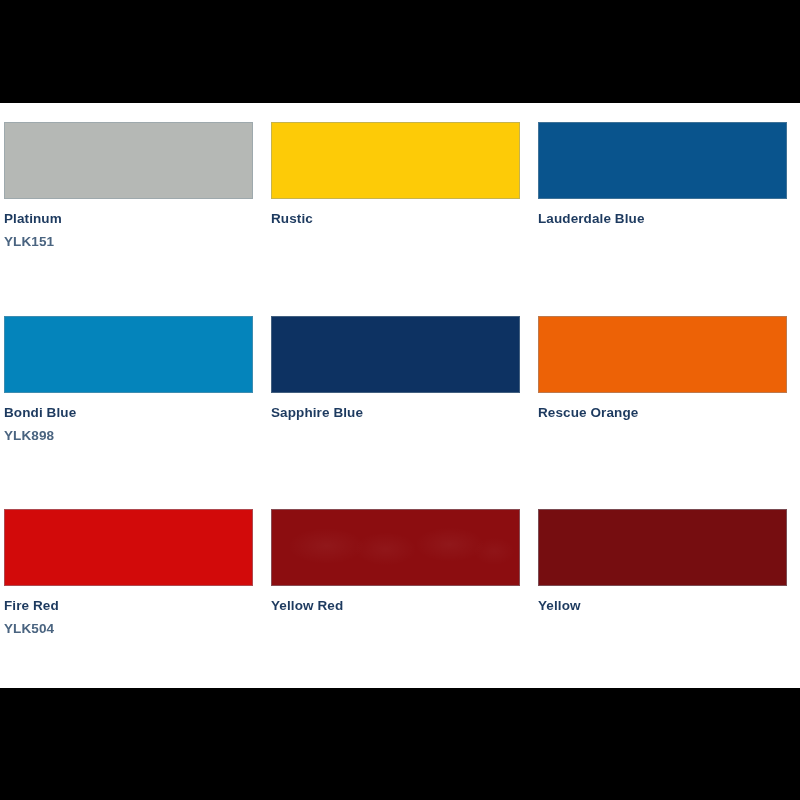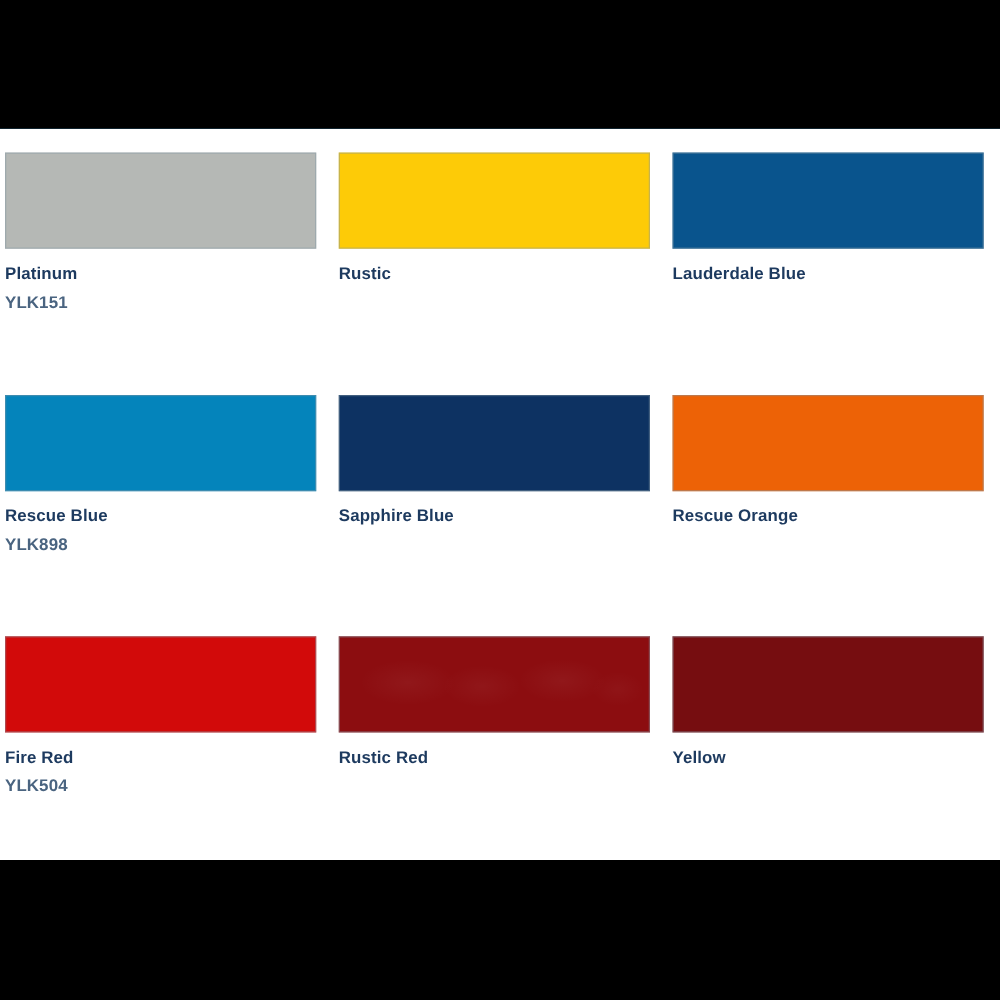--- a/index.html
+++ b/index.html
@@ -12,21 +12,21 @@
     height: 800px;
     overflow: hidden;
     font-family: "Liberation Sans", sans-serif;
     -webkit-font-smoothing: antialiased;
   }
 
   #page {
     position: relative;
     width: 800px;
     height: 800px;
-    background: #0369a1;
+    background: #fdba74;
   }
 
   
   .letterbox {
     position: absolute;
     left: 0;
     width: 800px;
     background: #000000;
     z-index: 5;
   }
@@ -123,41 +123,41 @@
           <div class="swatch-chip" style="background-color: rgb(253, 203, 7);"></div>
           <div class="swatch-name">Rustic</div>
           <div class="swatch-code empty"></div>
         </div>
         <div class="swatch-card">
           <div class="swatch-chip" style="background-color: rgb(9, 84, 141);"></div>
           <div class="swatch-name">Lauderdale Blue</div>
         </div>
         <div class="swatch-card">
           <div class="swatch-chip" style="background-color: rgb(4, 132, 187);"></div>
-          <div class="swatch-name">Rescue Blue</div>
+          <div class="swatch-name">Bondi Blue</div>
           <div class="swatch-code">YLK898</div>
         </div>
         <div class="swatch-card">
           <div class="swatch-chip" style="background-color: rgb(13, 50, 98);"></div>
           <div class="swatch-name">Sapphire Blue</div>
           <div class="swatch-code empty"></div>
         </div>
         <div class="swatch-card">
           <div class="swatch-chip" style="background-color: rgb(237, 98, 6);"></div>
           <div class="swatch-name">Rescue Orange</div>
           <div class="swatch-code empty"></div>
         </div>
         <div class="swatch-card">
           <div class="swatch-chip" style="background-color: rgb(210, 10, 10);"></div>
           <div class="swatch-name">Fire Red</div>
           <div class="swatch-code">YLK504</div>
         </div>
         <div class="swatch-card">
           <div class="swatch-chip watermarked" style="background-color: rgb(140, 13, 16);"></div>
-          <div class="swatch-name">Rustic Red</div>
+          <div class="swatch-name">Yellow Red</div>
           <div class="swatch-code empty"></div>
         </div>
         <div class="swatch-card">
           <div class="swatch-chip" style="background-color: rgb(118, 13, 16);"></div>
           <div class="swatch-name">Yellow</div>
           <div class="swatch-code empty"></div>
         </div>
       </div>
   </div>
 

